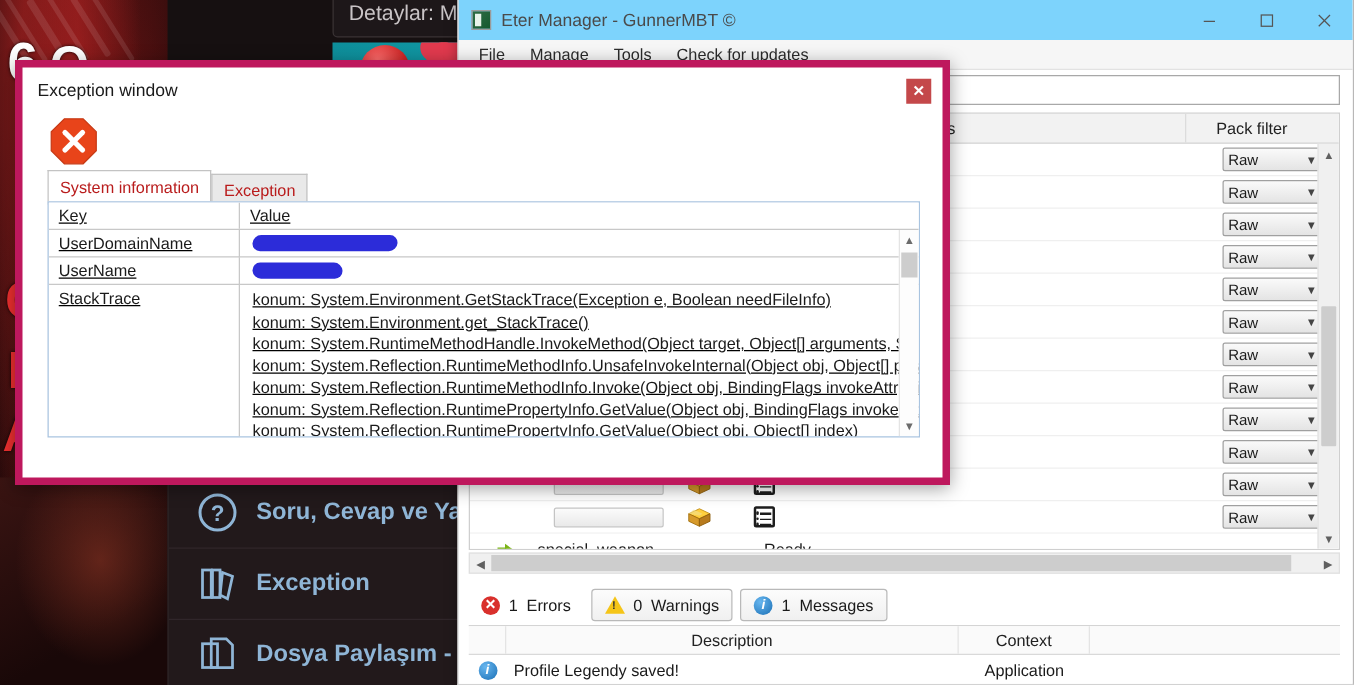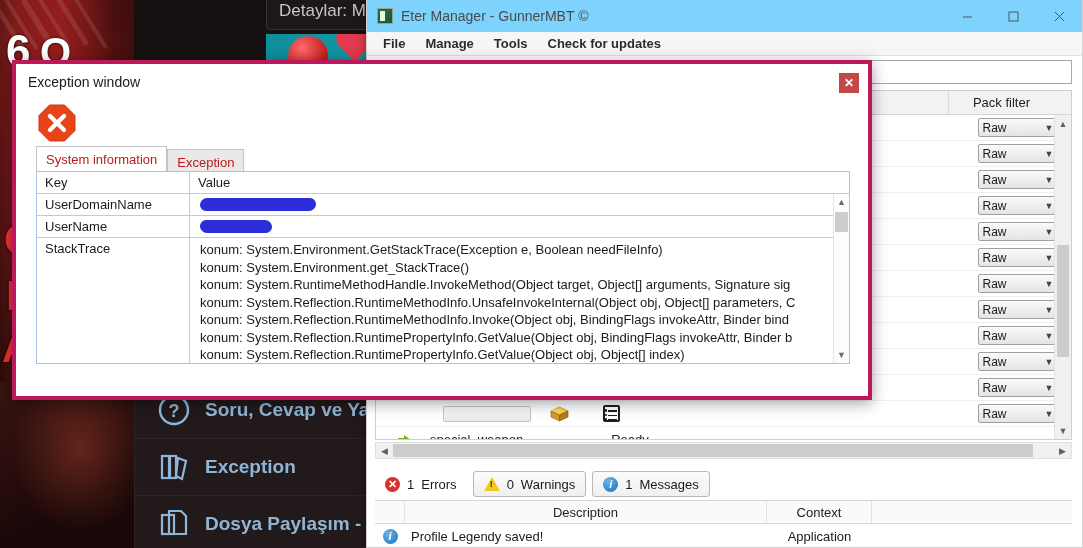--- a/index.html
+++ b/index.html
@@ -108,21 +108,21 @@
   }
   .app-title { font-size: 14px; color: #4a4a4a; white-space: nowrap; }
   .win-ctrls { position: absolute; right: 0; top: 0; display: flex; height: 32px; }
   .win-btn {
     width: 46px; height: 32px; display: flex; align-items: center;
     justify-content: center; color: #555;
   }
 
   .app-menubar {
     height: 24px; background: #f6f6f6; border-bottom: 1px solid #e2e2e2;
-    display: flex; align-items: center; padding-left: 8px; gap: 4px; font-weight: bold;
+    display: flex; align-items: center; padding-left: 8px; gap: 4px;
   }
   .menu-item {
     font-size: 13px; color: #2b2b2b; padding: 3px 8px; white-space: nowrap;
   }
 
   .app-body { position: absolute; left: 0; top: 56px; right: 0; bottom: 0; background: #fff; }
 
   .filter-row {
     position: absolute; left: 8px; top: 4px; right: 10px; height: 24px;
     border: 1px solid #a8a8a8; background: #fff;
@@ -285,22 +285,22 @@
   .lh.c-ctx { width: 105px; }
   .lh.c-rest { width: 200px; border-right: none; }
   .log-row { display: flex; align-items: center; height: 24px; font-size: 13px; color: #1a1a1a; }
   .lr-icon { width: 30px; display: flex; align-items: center; justify-content: center; }
   .lr-desc { flex: 1; padding-left: 6px; }
   .lr-ctx { width: 105px; text-align: center; }
   .lr-rest { width: 200px; }
 
   
   .exc-window {
-    position: absolute; left: 12px; top: 60px; width: 860px; height: 340px;
-    background: #ffffff; border: 4px solid #be185d;
+    position: absolute; left: 12px; top: 48px; width: 748px; height: 340px;
+    background: #ffffff; border: 6px solid #be185d;
     box-shadow: 0 3px 14px rgba(0,0,0,.38);
   }
   .exc-title {
     position: absolute; left: 12px; top: 10px;
     font-size: 14px; color: #1a1a1a;
   }
   .exc-close {
     position: absolute; right: 9px; top: 9px; width: 20px; height: 20px;
     background: #c4484a; color: #fff; font-size: 12px; font-weight: bold;
     display: flex; align-items: center; justify-content: center;
@@ -313,21 +313,21 @@
   }
   .exc-tab {
     font-size: 13px; color: #b91c1c; padding: 5px 9px 5px 9px;
     border: 1px solid #c3c3c3; border-bottom: none; background: #e9e9e9;
     position: relative; top: 1px;
   }
   .exc-tab.active { background: #ffffff; border-bottom: 1px solid #fff; top: 0; padding-bottom: 6px; }
 
   .exc-table {
     position: absolute; left: 20px; top: 107px; right: 18px; bottom: 32px;
-    border: 1px solid #a9c4e0; background: #fff; overflow: hidden;
+    border: 1px solid #a9c4e0; background: #fff; overflow: hidden; text-decoration: underline;
   }
   .et-head {
     display: flex; height: 22px; border-bottom: 1px solid #c8c8c8;
     font-size: 13px; color: #1a1a1a; background: #fff;
   }
   .et-h { display: flex; align-items: center; padding-left: 8px; height: 100%; }
   .et-h.k { width: 153px; border-right: 1px solid #c8c8c8; }
   .et-h.v { flex: 1; }
   .et-row { display: flex; font-size: 13px; color: #1a1a1a; }
   .et-k {

